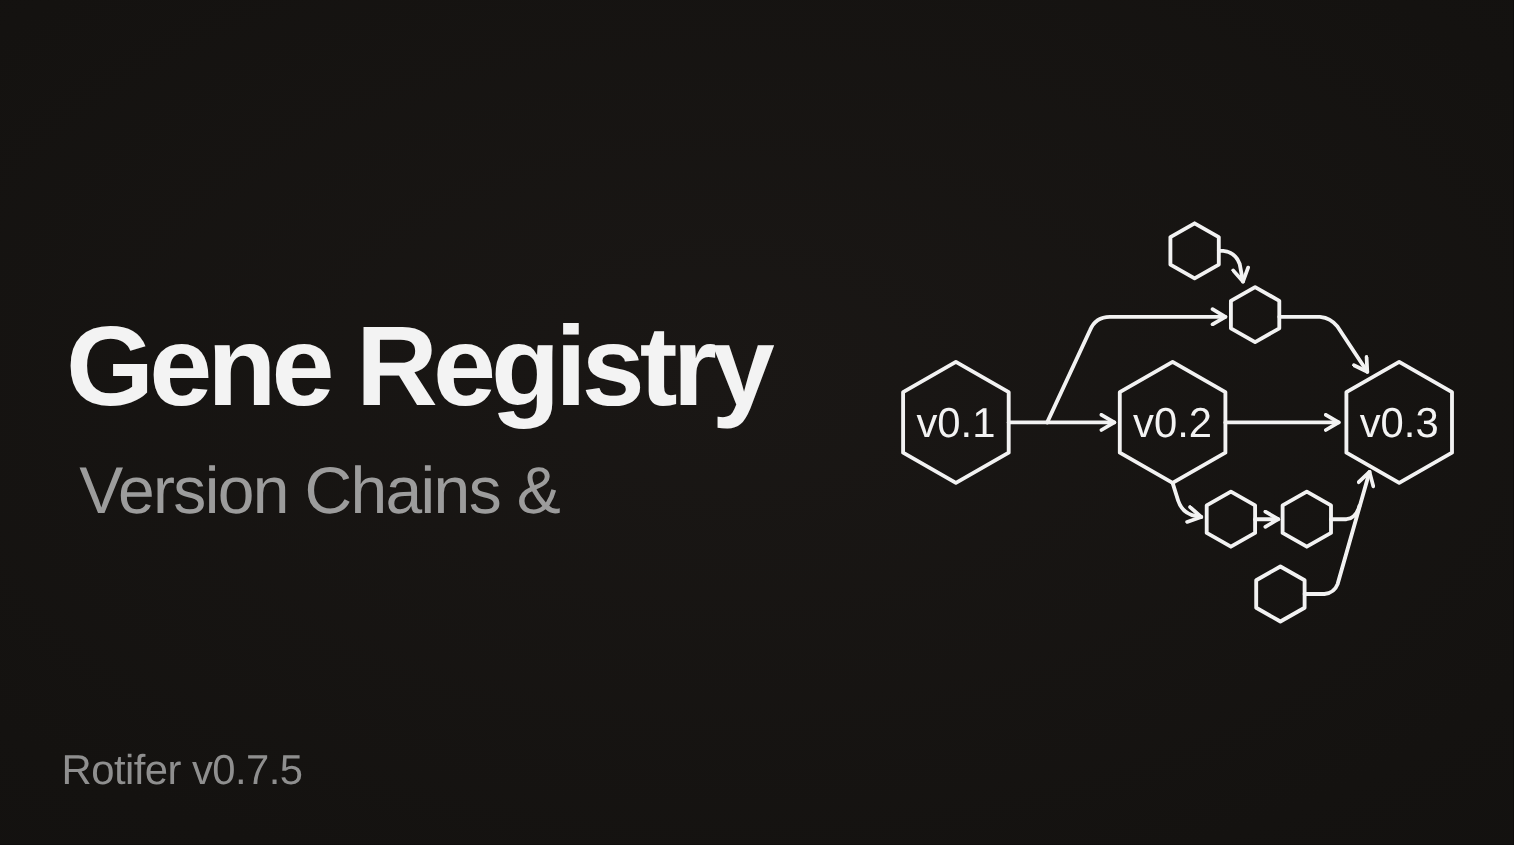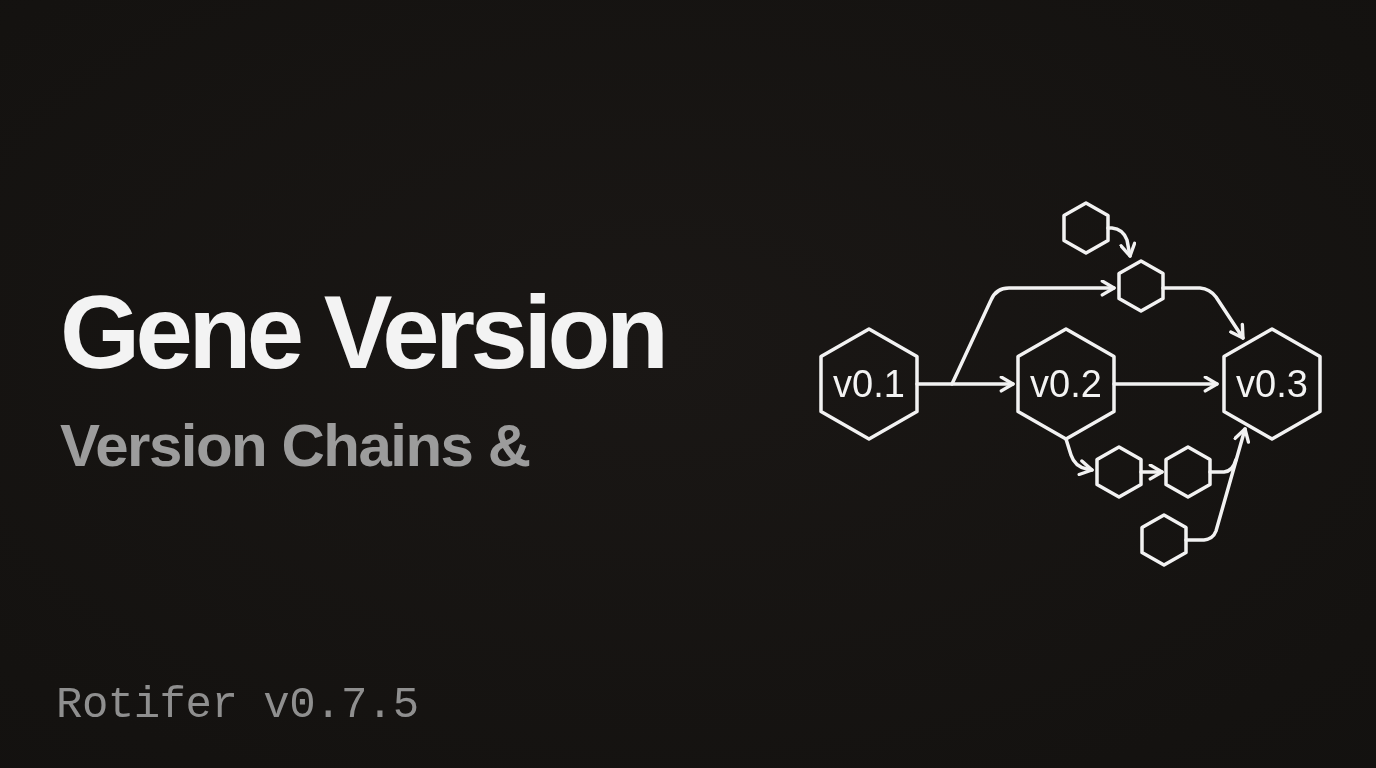--- a/index.html
+++ b/index.html
@@ -23,39 +23,38 @@
   .main-title {
     margin: 0;
     font-size: 103px;
     line-height: 1;
     font-weight: bold;
     letter-spacing: -4.5px;
     color: #f3f3f3;
     white-space: nowrap;
   }
   .subtitle {
-    margin: 0;
+    margin: 12px;
     margin-top: 28px;
     font-size: 60px;
     line-height: 67px;
-    font-weight: bold;
+    font-weight: normal;
     letter-spacing: -1.5px;
     color: #9c9c9c;
     white-space: nowrap;
   }
   .footer-version {
     position: absolute;
     left: 56px;
     top: 680px;
-    font-size: 44px;
+    font-size: 38px;
     font-weight: normal;
     letter-spacing: -0.5px;
     color: #8f8f8f;
     white-space: nowrap;
-    font-family: Liberation Mono, monospace;
   }
   svg.graph {
     position: absolute;
     left: 0;
     top: 0;
   }
   .hex {
     fill: none;
     stroke: #f2f2f2;
     stroke-width: 3.5;
@@ -74,21 +73,21 @@
     font-size: 38px;
     text-anchor: middle;
   }
 </style>
 </head>
 <body>
 
 <div class="stage">
 
   <div class="title-block">
-    <h1 class="main-title">Gene Version</h1>
+    <h1 class="main-title">Gene Registry</h1>
     <h2 class="subtitle"><span>Version Chains &amp;</span><br></h2>
   </div>
 
   <div class="footer-version">Rotifer v0.7.5</div>
 
   <svg class="graph" width="1376" height="768" viewBox="0 0 1376 768">
     <defs>
       <marker id="arrow" viewBox="0 0 16 16" refX="13" refY="8" markerWidth="17" markerHeight="17" markerUnits="userSpaceOnUse" orient="auto">
         <path d="M2,1.5 L13,8 L2,14.5" fill="none" stroke="#f2f2f2" stroke-width="3.2" stroke-linecap="round" stroke-linejoin="round"></path>
       </marker>

